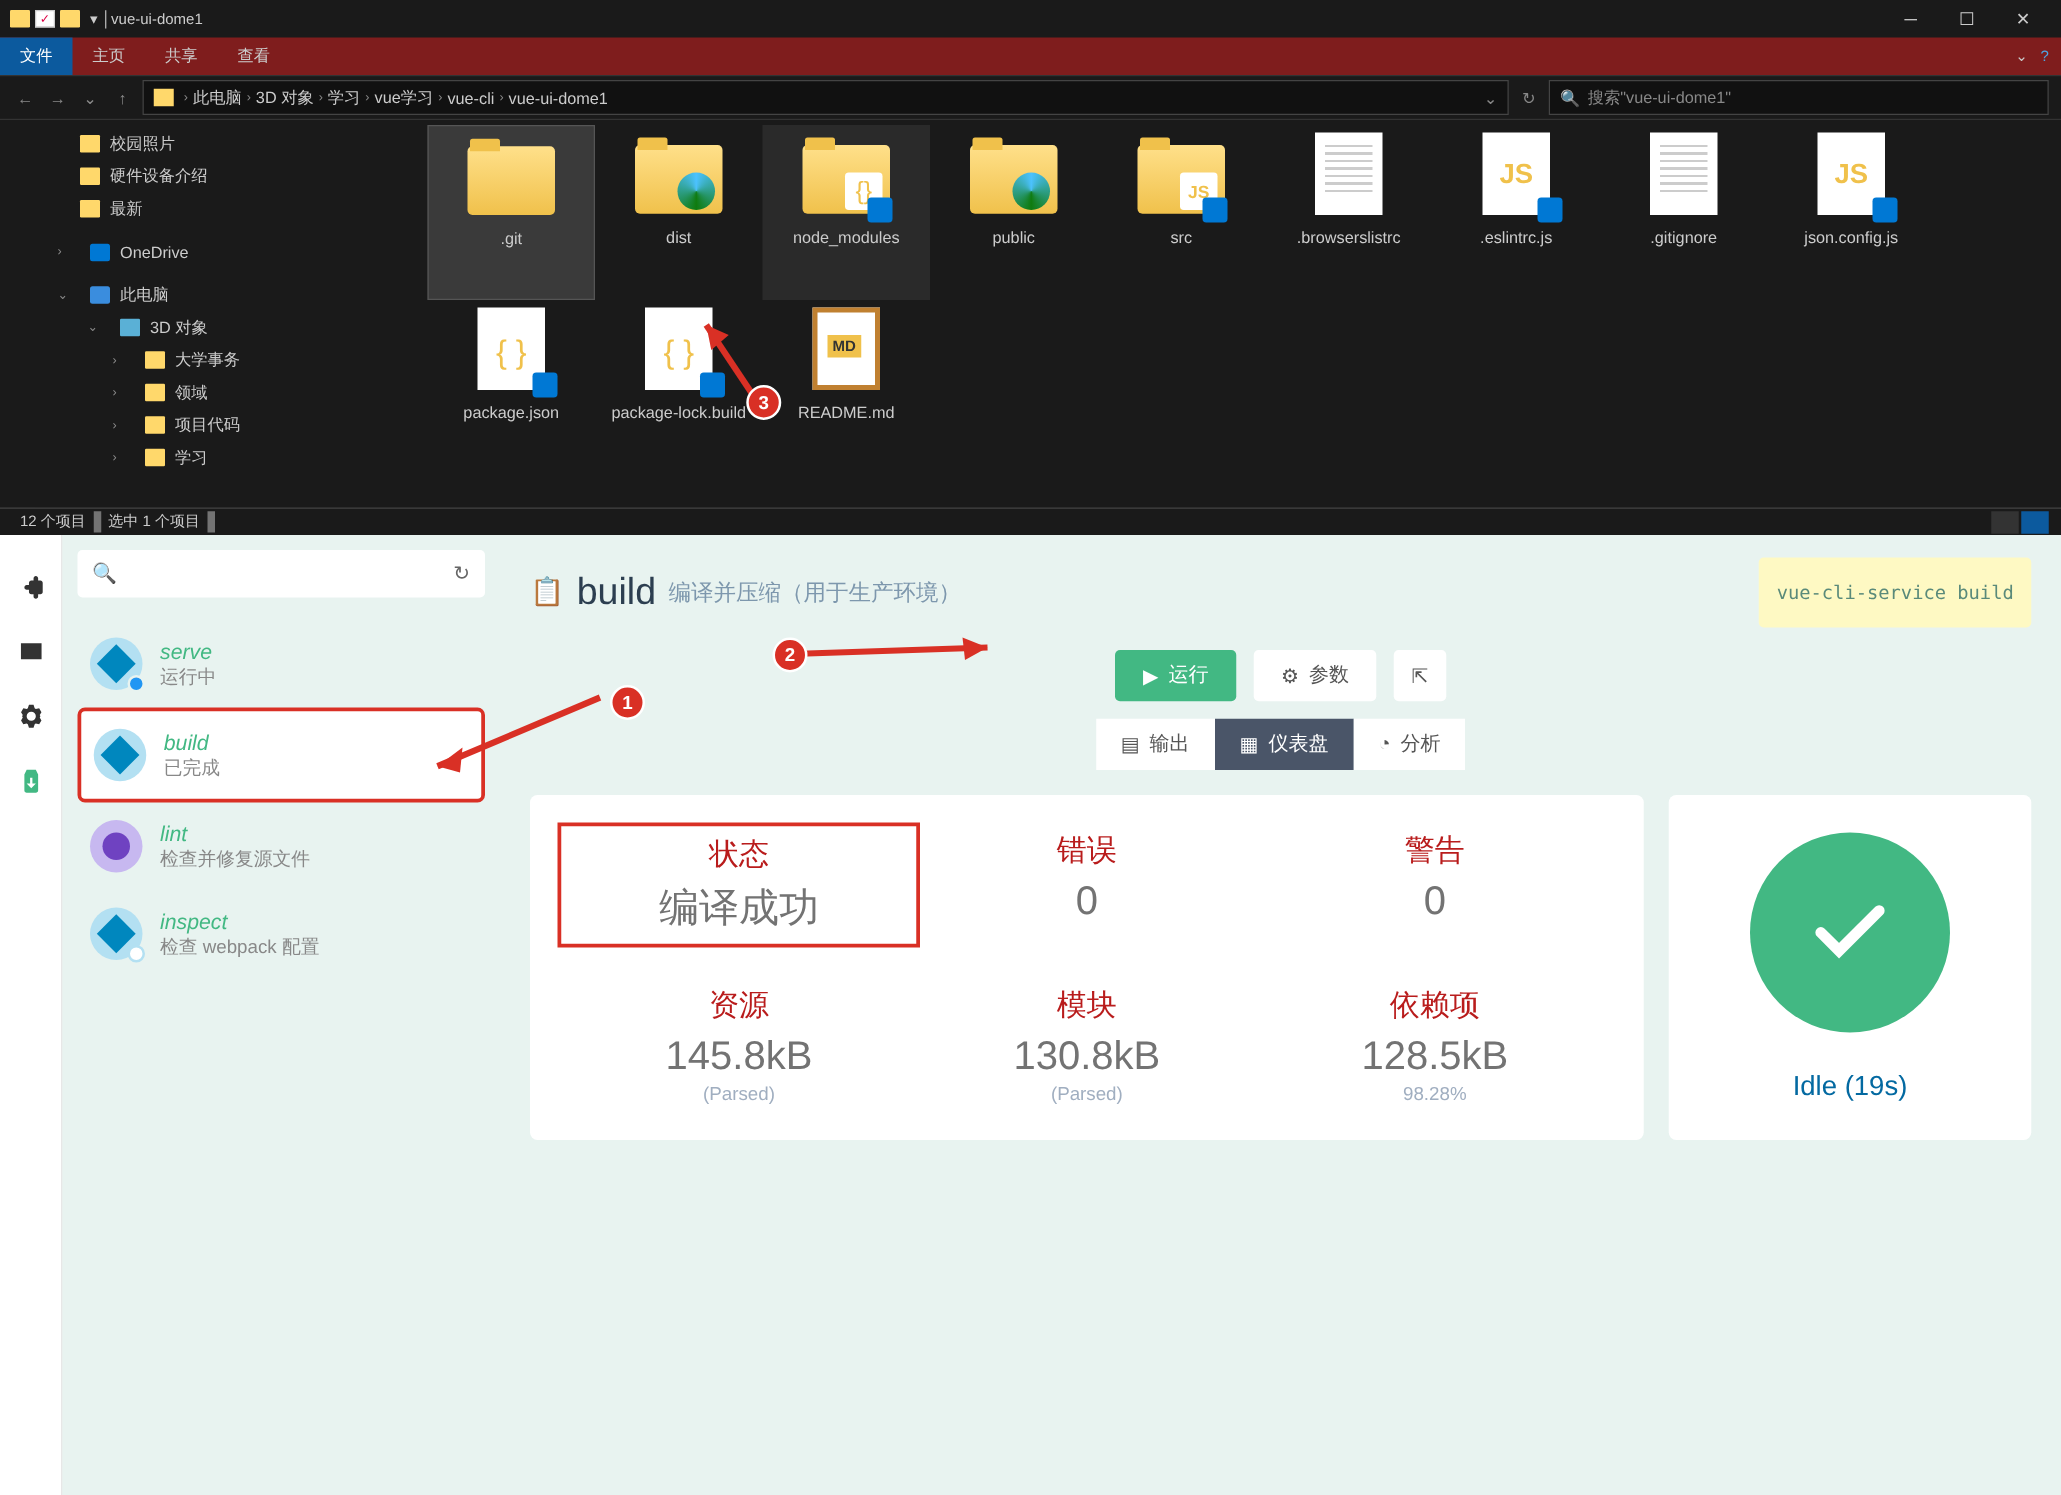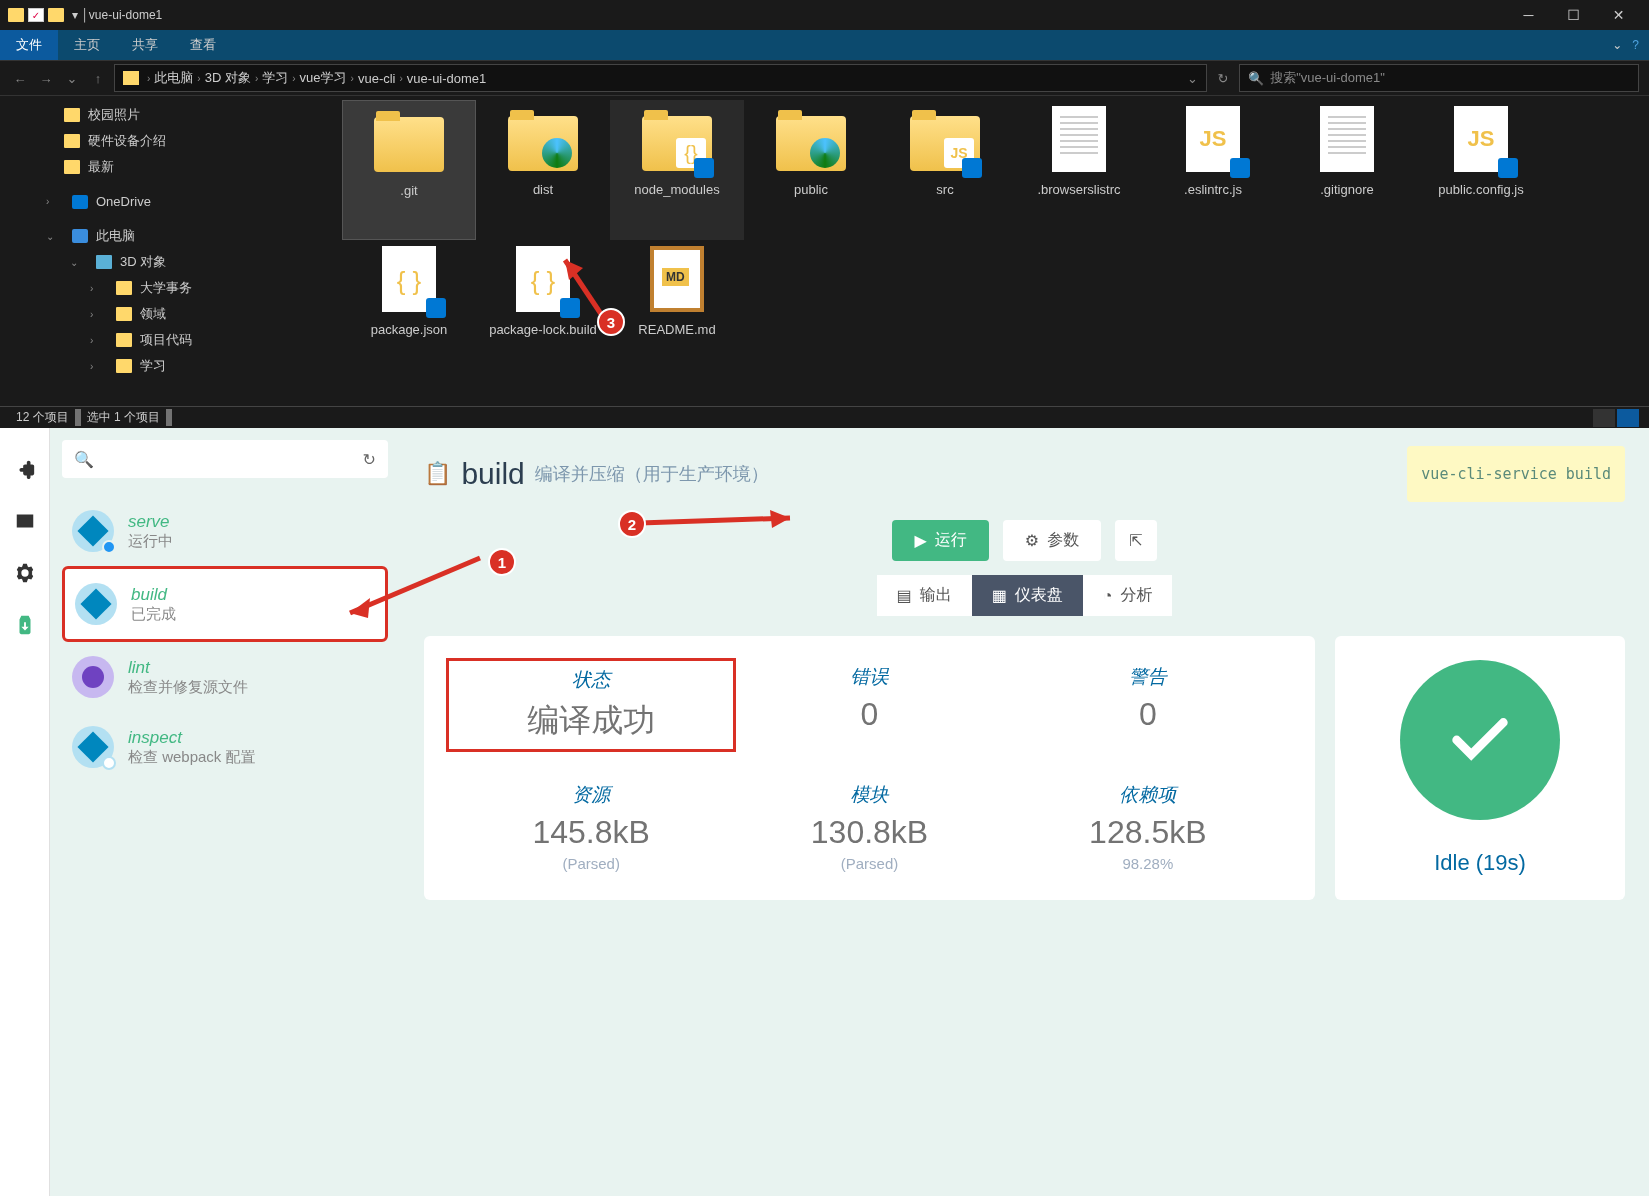--- a/index.html
+++ b/index.html
@@ -7,21 +7,21 @@
 
 
 .explorer { width: 100%; height: 428px; background: #1a1a1a; color: #fff; display: flex; flex-direction: column; }
 .title-bar { height: 30px; background: #1a1a1a; display: flex; align-items: center; padding: 0 8px; font-size: 12px; color: #ccc; }
 .title-bar .icons { display: flex; gap: 4px; margin-right: 8px; }
 .title-bar .folder-ic { width: 16px; height: 14px; background: #ffd86b; border-radius: 1px; }
 .title-bar .check-ic { width: 16px; height: 14px; background: #fff; border: 1px solid #ccc; display: flex; align-items: center; justify-content: center; color: #d04; font-size: 10px; }
 .title-bar .win-controls { margin-left: auto; display: flex; }
 .title-bar .win-btn { width: 45px; height: 30px; display: flex; align-items: center; justify-content: center; color: #ccc; font-size: 14px; }
 
-.ribbon-tabs { height: 30px; background: #0c4a6e; display: flex; align-items: center; font-size: 13px; color: #ccc; }
+.ribbon-tabs { height: 30px; background: #7f1d1d; display: flex; align-items: center; font-size: 13px; color: #ccc; }
 .ribbon-tabs .tab { padding: 6px 16px; }
 .ribbon-tabs .tab.active { background: #0c5a9e; color: #fff; }
 .ribbon-tabs .expand { margin-left: auto; display: flex; gap: 10px; padding-right: 10px; font-size: 12px; }
 
 .nav-row { height: 36px; background: #1a1a1a; display: flex; align-items: center; padding: 0 10px; gap: 6px; font-size: 13px; color: #ccc; border-top: 1px solid #333; border-bottom: 1px solid #333; }
 .nav-arrow { width: 20px; text-align: center; color: #888; }
 .breadcrumb { flex: 1; display: flex; align-items: center; gap: 4px; background: #111; border: 1px solid #444; height: 28px; padding: 0 8px; }
 .breadcrumb .crumb-ic { width: 16px; height: 14px; background: #ffd86b; margin-right: 4px; }
 .breadcrumb .sep { color: #888; font-size: 10px; }
 .search-box { width: 400px; background: #111; border: 1px solid #444; height: 28px; display: flex; align-items: center; padding: 0 8px; color: #888; }
@@ -92,21 +92,21 @@
 .btn.run { background: #42b883; color: #fff; }
 .btn.icon-only { padding: 10px 14px; }
 
 .tab-row { display: flex; justify-content: center; gap: 0; margin-bottom: 20px; }
 .tab-btn { padding: 10px 20px; font-size: 16px; display: flex; align-items: center; gap: 8px; background: #fff; color: #555; border: none; }
 .tab-btn.active { background: #4a5568; color: #fff; }
 
 .dash { display: flex; gap: 20px; }
 .stats-card { flex: 1; background: #fff; border-radius: 6px; padding: 28px; display: grid; grid-template-columns: repeat(3, 1fr); row-gap: 36px; }
 .stat { text-align: center; }
-.stat .label { color: #0369a1; font-size: 19px; margin-bottom: 6px; font-style: italic; }
+.stat .label { color: #b91c1c; font-size: 24px; margin-bottom: 6px; }
 .stat .value { color: #737373; font-size: 32px; }
 .stat .hint { color: #a0aec0; font-size: 15px; margin-top: 4px; }
 .stat.boxed { border: 3px solid #d93025; padding: 6px; margin: -6px; }
 
 .status-card { width: 290px; background: #fff; border-radius: 6px; display: flex; flex-direction: column; align-items: center; justify-content: center; gap: 30px; }
 .big-circle { width: 160px; height: 160px; border-radius: 50%; background: #42b883; display: flex; align-items: center; justify-content: center; }
 .big-circle svg { width: 70px; height: 70px; }
 .idle-text { color: #0369a1; font-size: 22px; }
 
 
@@ -276,21 +276,21 @@
           <div class="file-icon">
             <div class="file-sheet txt"></div>
           </div>
           <span>.gitignore</span>
         </div>
       <div class="file-item">
           <div class="file-icon">
             <div class="file-sheet js"></div>
             <div class="vsc"></div>
           </div>
-          <span>public.config.js</span>
+          <span>json.config.js</span>
         </div>
       <div class="file-item">
           <div class="file-icon">
             <div class="file-sheet json"></div>
             <div class="vsc"></div>
           </div>
           <span>package.json</span>
         </div>
       <div class="file-item">
           <div class="file-icon">

